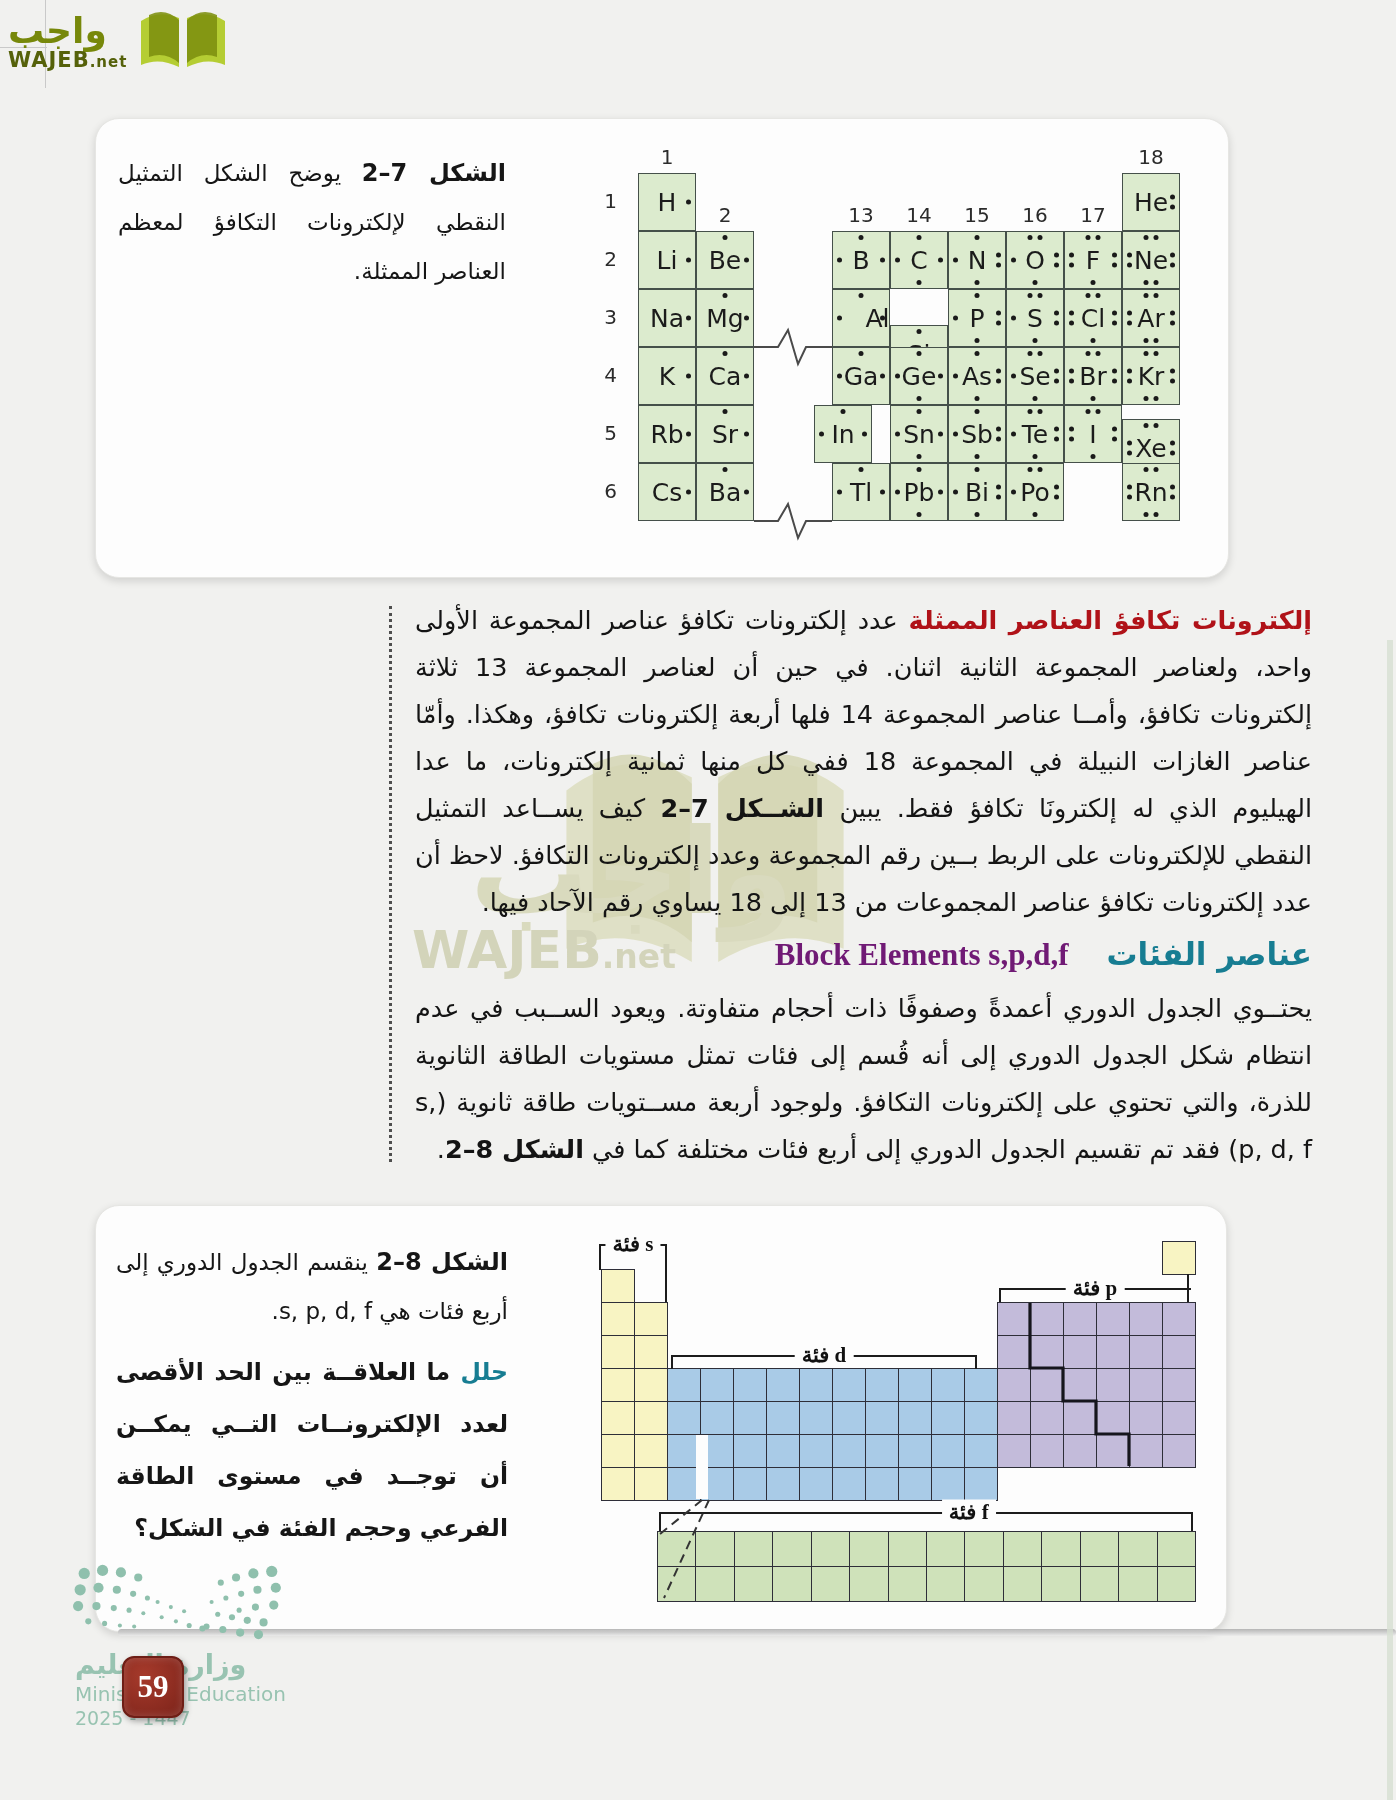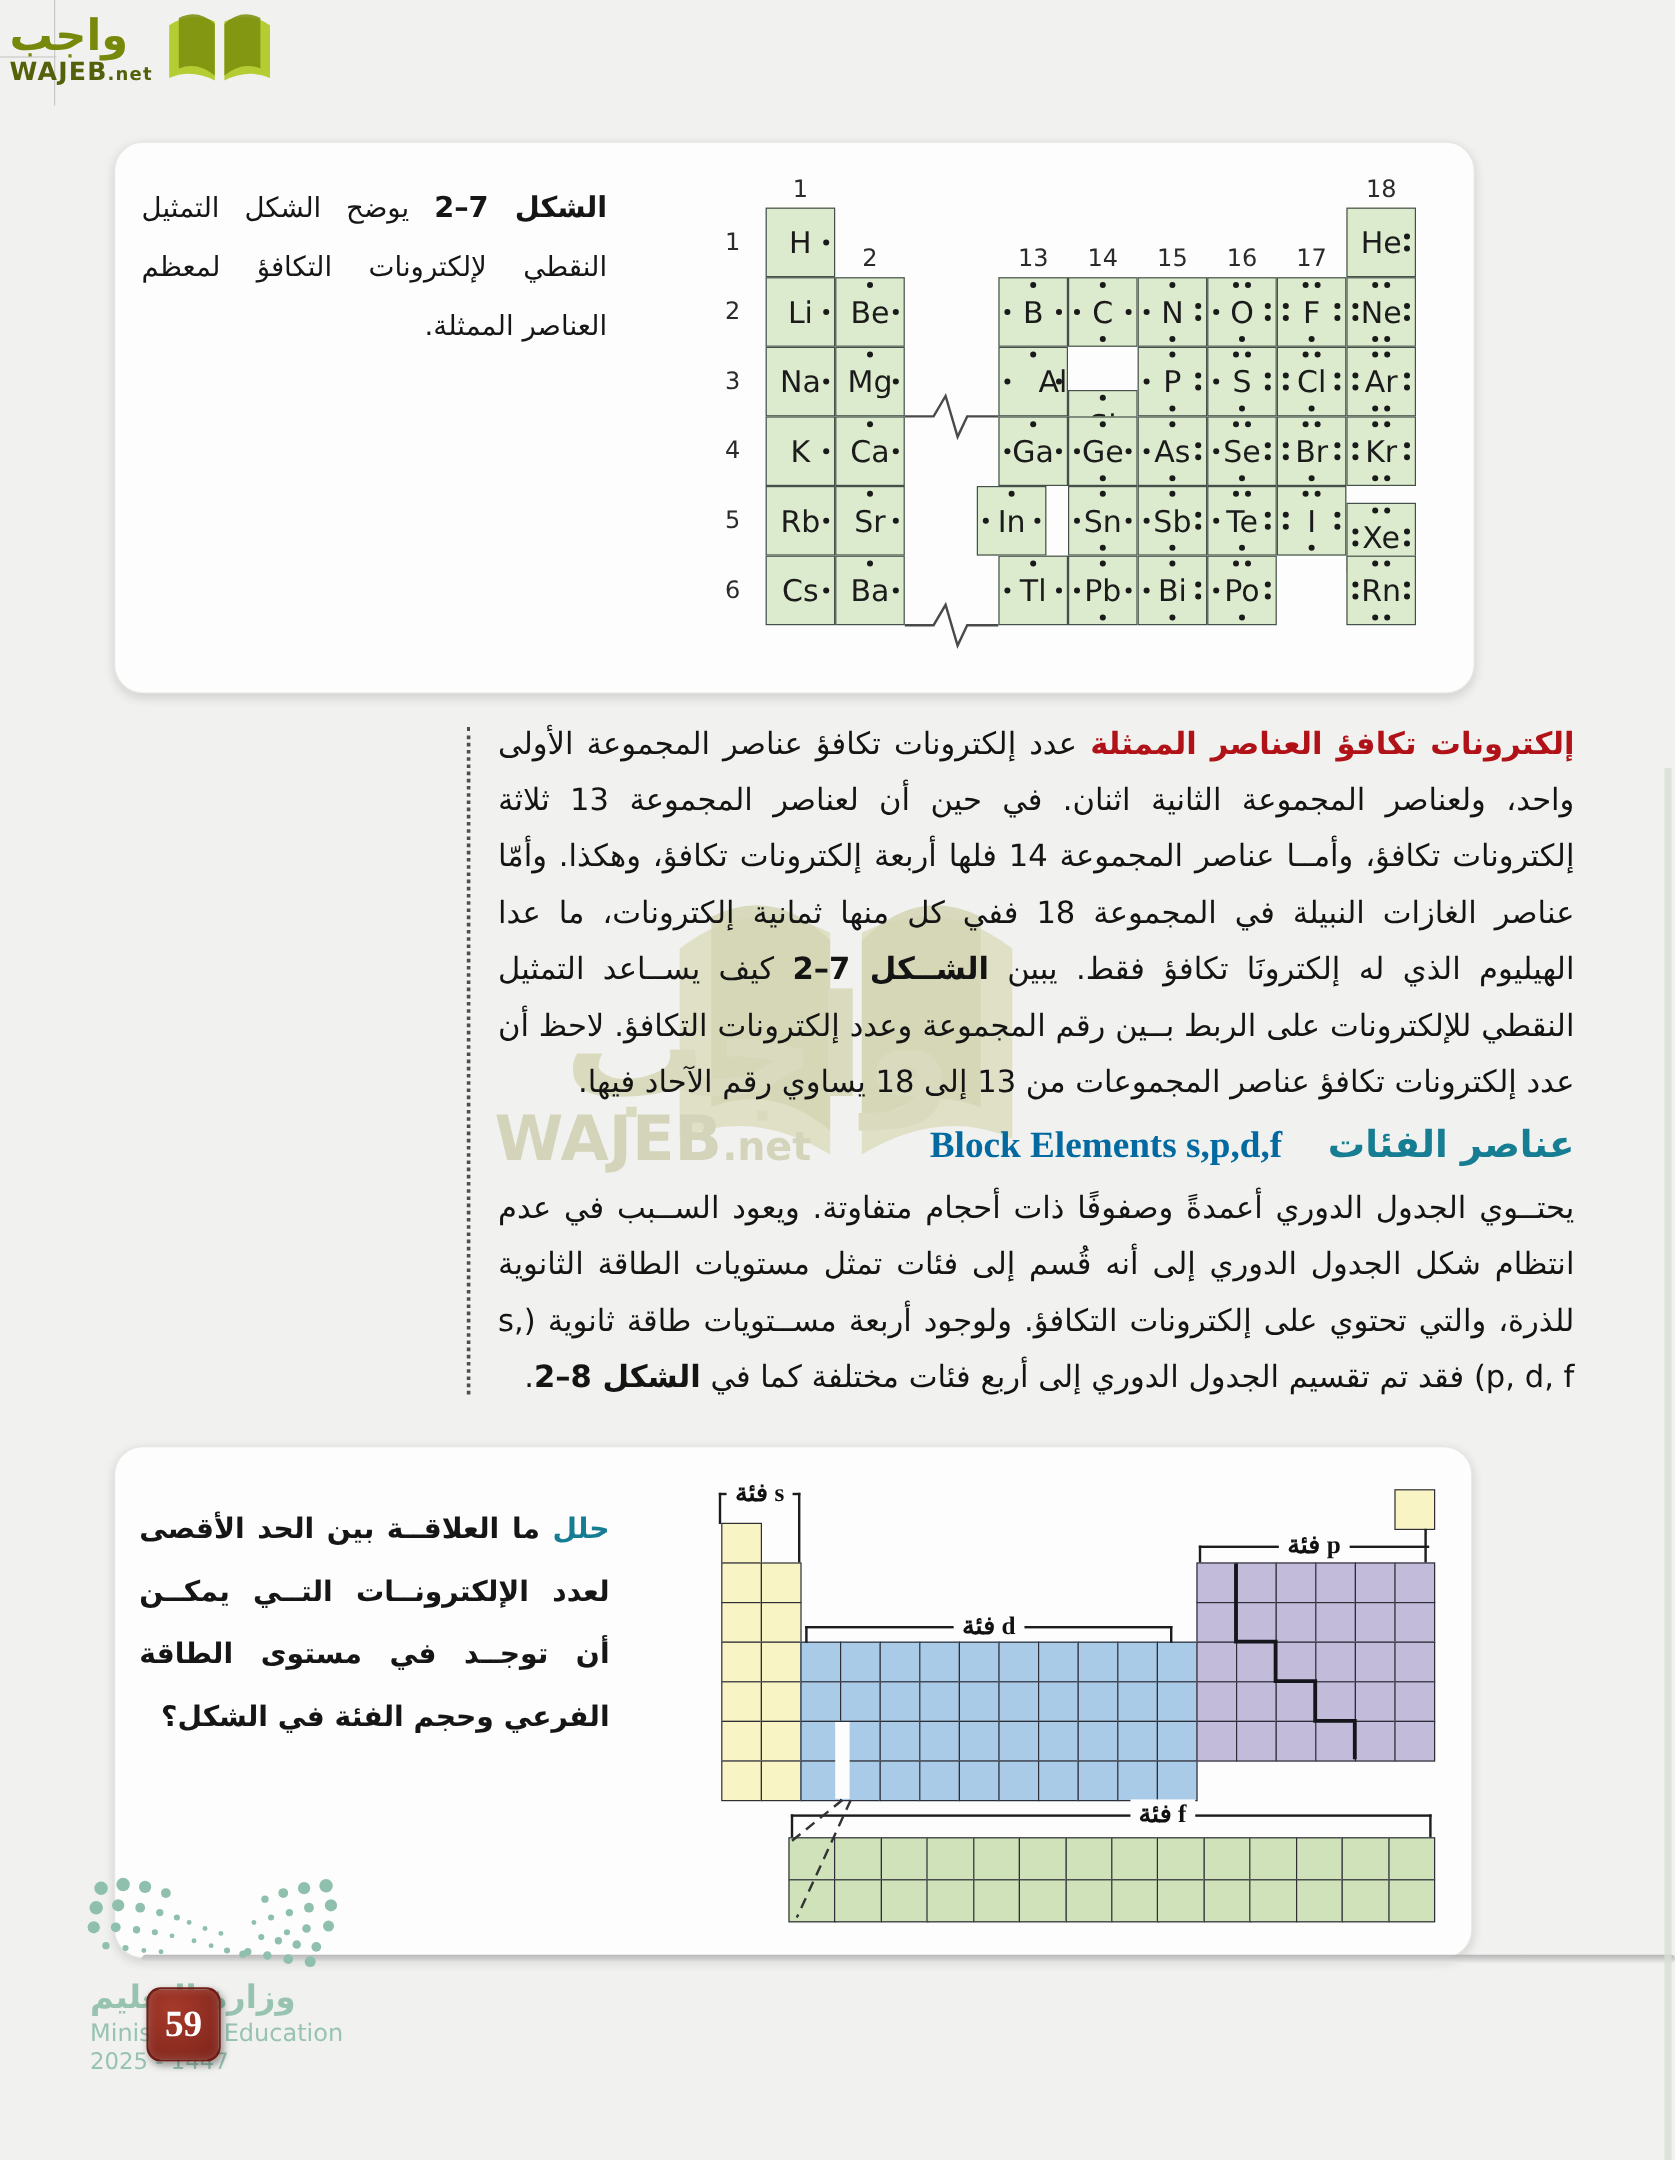--- a/index.html
+++ b/index.html
@@ -45,21 +45,21 @@
   .figsvg{position:absolute;left:0;top:0;pointer-events:none;}
 
   
   .dotted-rule{position:absolute;left:389px;top:606px;height:556px;width:0;
                border-left:3px dotted #4e4e4e;}
   .textcol{position:absolute;left:415px;top:597px;width:897px;direction:rtl;z-index:2;}
   .bodytext{font-size:25.5px;line-height:47px;text-align:justify;color:#141414;margin:0 0 10px 0;}
   .lead-red{color:#b01218;font-weight:bold;}
   .section-head{display:flex;direction:rtl;align-items:baseline;gap:38px;margin:6px 0 12px 0;}
   .section-head .ar{font-size:31px;font-weight:bold;color:#177d92;}
-  .section-head .en{font-size:31px;font-weight:bold;color:#0369a1;font-family:"Liberation Serif","DejaVu Serif",serif;}
+  .section-head .en{font-size:31px;font-weight:bold;color:#701a75;font-family:"Liberation Serif","DejaVu Serif",serif;}
 
   
   .watermark{position:absolute;left:410px;top:728px;width:460px;height:280px;opacity:.5;z-index:1;}
   .wm-ar{position:absolute;left:60px;top:75px;font-size:118px;font-weight:bold;color:#c3c48f;}
   .wm-en{position:absolute;left:2px;top:192px;font-size:52px;font-weight:bold;color:#b7b887;}
   .wm-en small{font-size:33px;}
 
   
   .blk-cell{position:absolute;border:1.3px solid #2e2e38;box-sizing:border-box;}
   .slot{position:absolute;left:600px;top:229px;width:12px;height:64px;background:#fdfdfd;z-index:3;}
@@ -707,20 +707,24 @@
     <div class="section-head">
       <span class="ar">عناصر الفئات</span>
       <span class="en">Block Elements s,p,d,f</span>
     </div>
 
     <p class="bodytext"><span>يحتــوي الجدول الدوري أعمدةً وصفوفًا ذات أحجام متفاوتة. ويعود الســبب في عدم انتظام شكل الجدول الدوري إلى أنه قُسم إلى فئات تمثل مستويات الطاقة الثانوية للذرة، والتي تحتوي على إلكترونات التكافؤ. ولوجود أربعة مســتويات طاقة ثانوية (s, p, d, f) فقد تم تقسيم الجدول الدوري إلى أربع فئات مختلفة كما في </span><b>الشكل 8–2</b><span>.</span></p>
   </div>
 
   <div id="fig8-card" class="card">
     <div id="fig8-cap" class="figcap">
+      <div>
+        <b class="figlabel">الشكل 8–2</b>
+        <span>ينقسم الجدول الدوري إلى أربع فئات هي s, p, d, f.</span>
+      </div>
       <div class="figprompt">
         <b class="teal">حلل</b>
         <span>ما العلاقــة بين الحد الأقصى لعدد الإلكترونــات التــي يمكــن أن توجــد في مستوى الطاقة الفرعي وحجم الفئة في الشكل؟</span>
       </div>
     </div>
 
     <div id="block-diagram">
         <div class="blk-cell" style="left: 505px; top: 63px; width: 34.3px; height: 34.3px; background: rgb(248, 244, 195);"></div>
         <div class="blk-cell" style="left: 505px; top: 96px; width: 34.3px; height: 34.3px; background: rgb(248, 244, 195);"></div>
         <div class="blk-cell" style="left: 505px; top: 129px; width: 34.3px; height: 34.3px; background: rgb(248, 244, 195);"></div>

